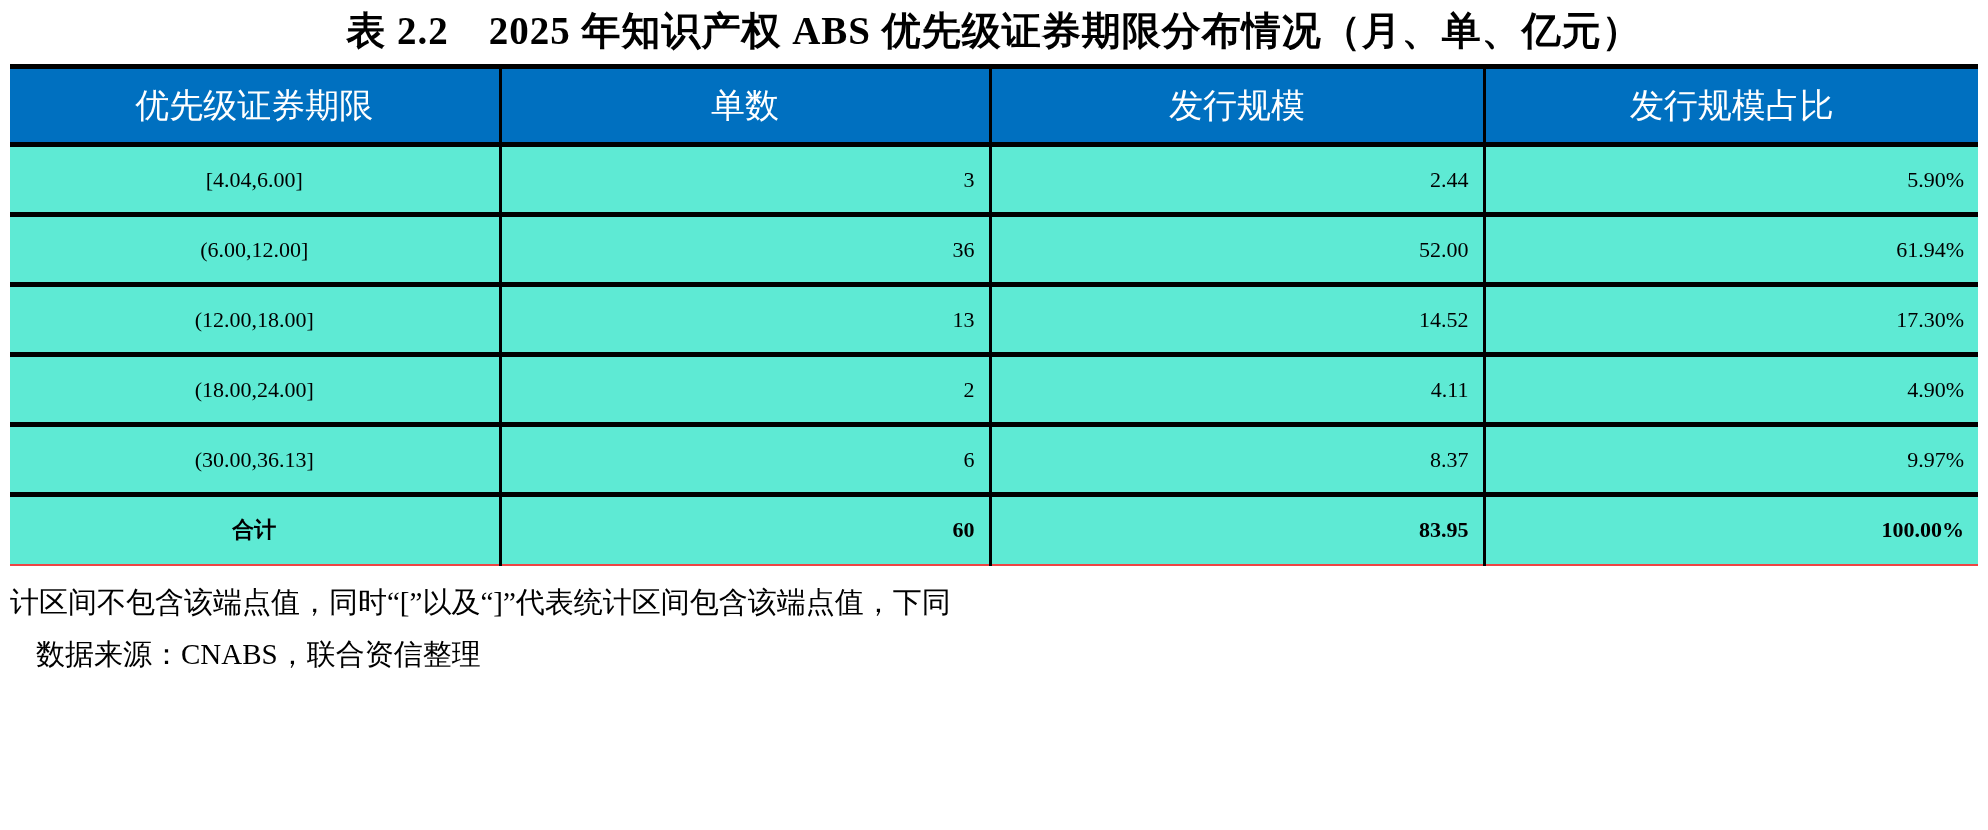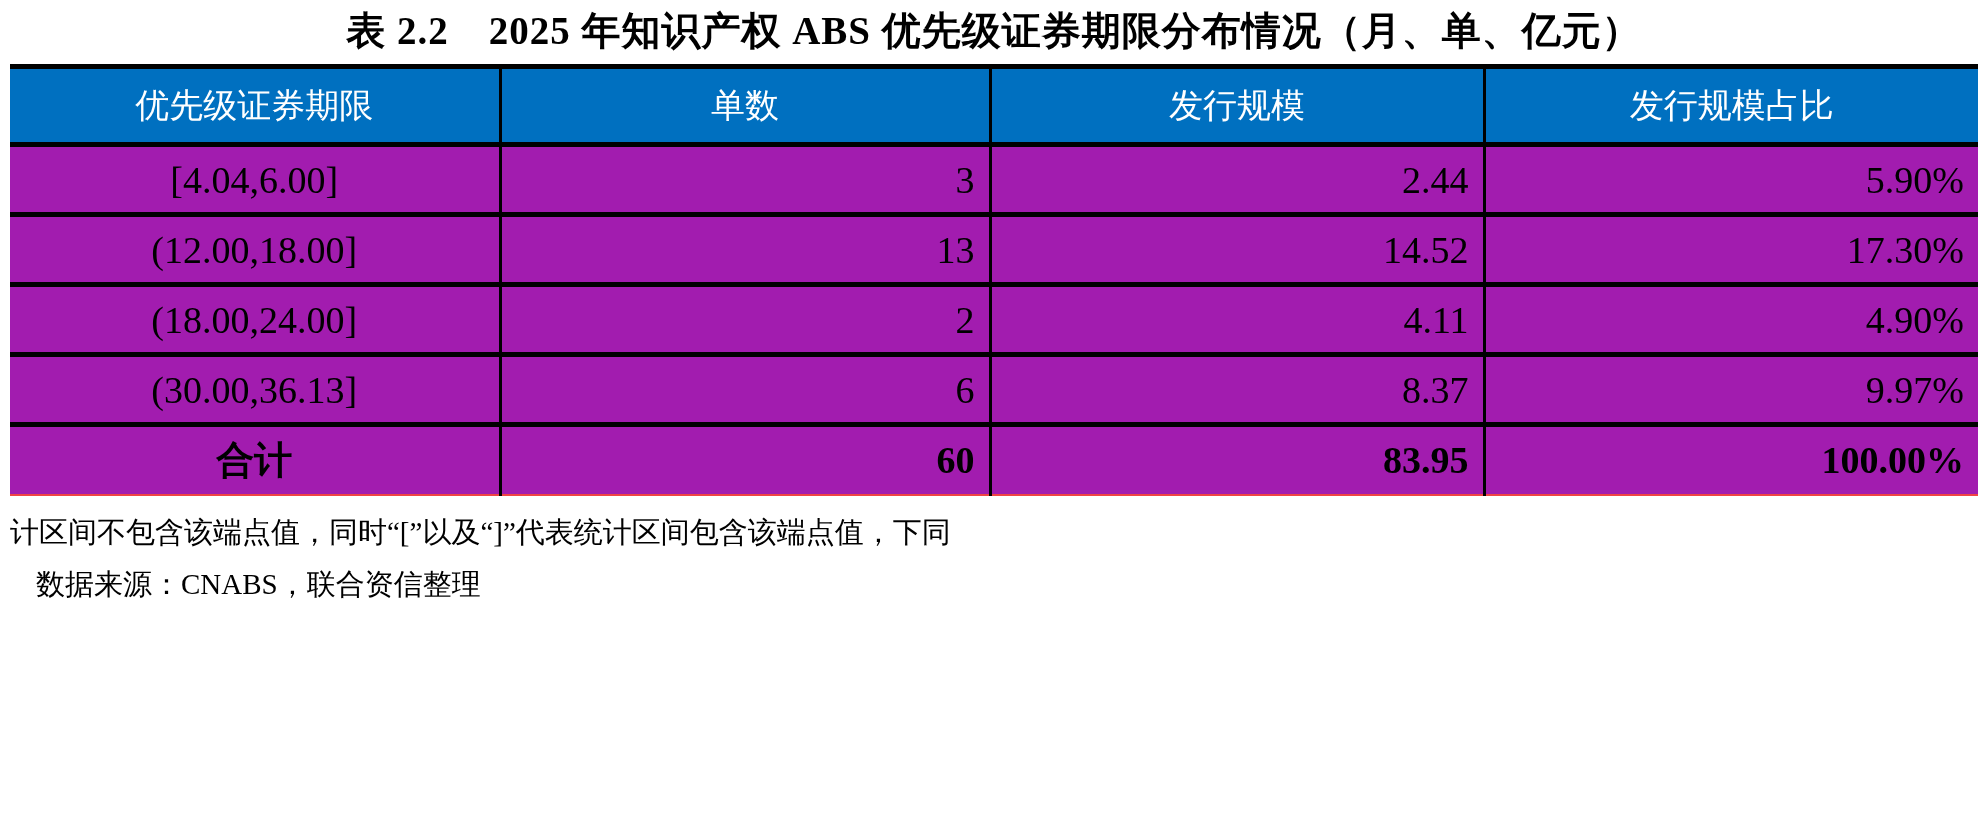--- a/index.html
+++ b/index.html
@@ -42,22 +42,22 @@
     font-size: 34px;
     height: 78px;
     text-align: center;
     vertical-align: middle;
     border-top: 5px solid #000000;
     border-bottom: 5px solid #000000;
     border-left: 3px solid #000000;
     border-right: 3px solid #000000;
   }
   table.data-table td {
-    background: #a21caf;
-    font-size: 38px;
+    background: #5eead4;
+    font-size: 22px;
     height: 70px;
     vertical-align: middle;
     border-top: 5px solid #000000;
     border-bottom: 5px solid #000000;
     border-left: 3px solid #000000;
     border-right: 3px solid #000000;
   }
   table.data-table th:first-child,
   table.data-table td:first-child { border-left: none; }
   table.data-table th:last-child,
@@ -103,20 +103,26 @@
       </tr>
     </thead>
     <tbody>
       <tr>
         <td class="c-term">[4.04,6.00]</td>
         <td class="c-num">3</td>
         <td class="c-num">2.44</td>
         <td class="c-num">5.90%</td>
       </tr>
       <tr>
+        <td class="c-term">(6.00,12.00]</td>
+        <td class="c-num">36</td>
+        <td class="c-num">52.00</td>
+        <td class="c-num">61.94%</td>
+      </tr>
+      <tr>
         <td class="c-term">(12.00,18.00]</td>
         <td class="c-num">13</td>
         <td class="c-num">14.52</td>
         <td class="c-num">17.30%</td>
       </tr>
       <tr>
         <td class="c-term">(18.00,24.00]</td>
         <td class="c-num">2</td>
         <td class="c-num">4.11</td>
         <td class="c-num">4.90%</td>

